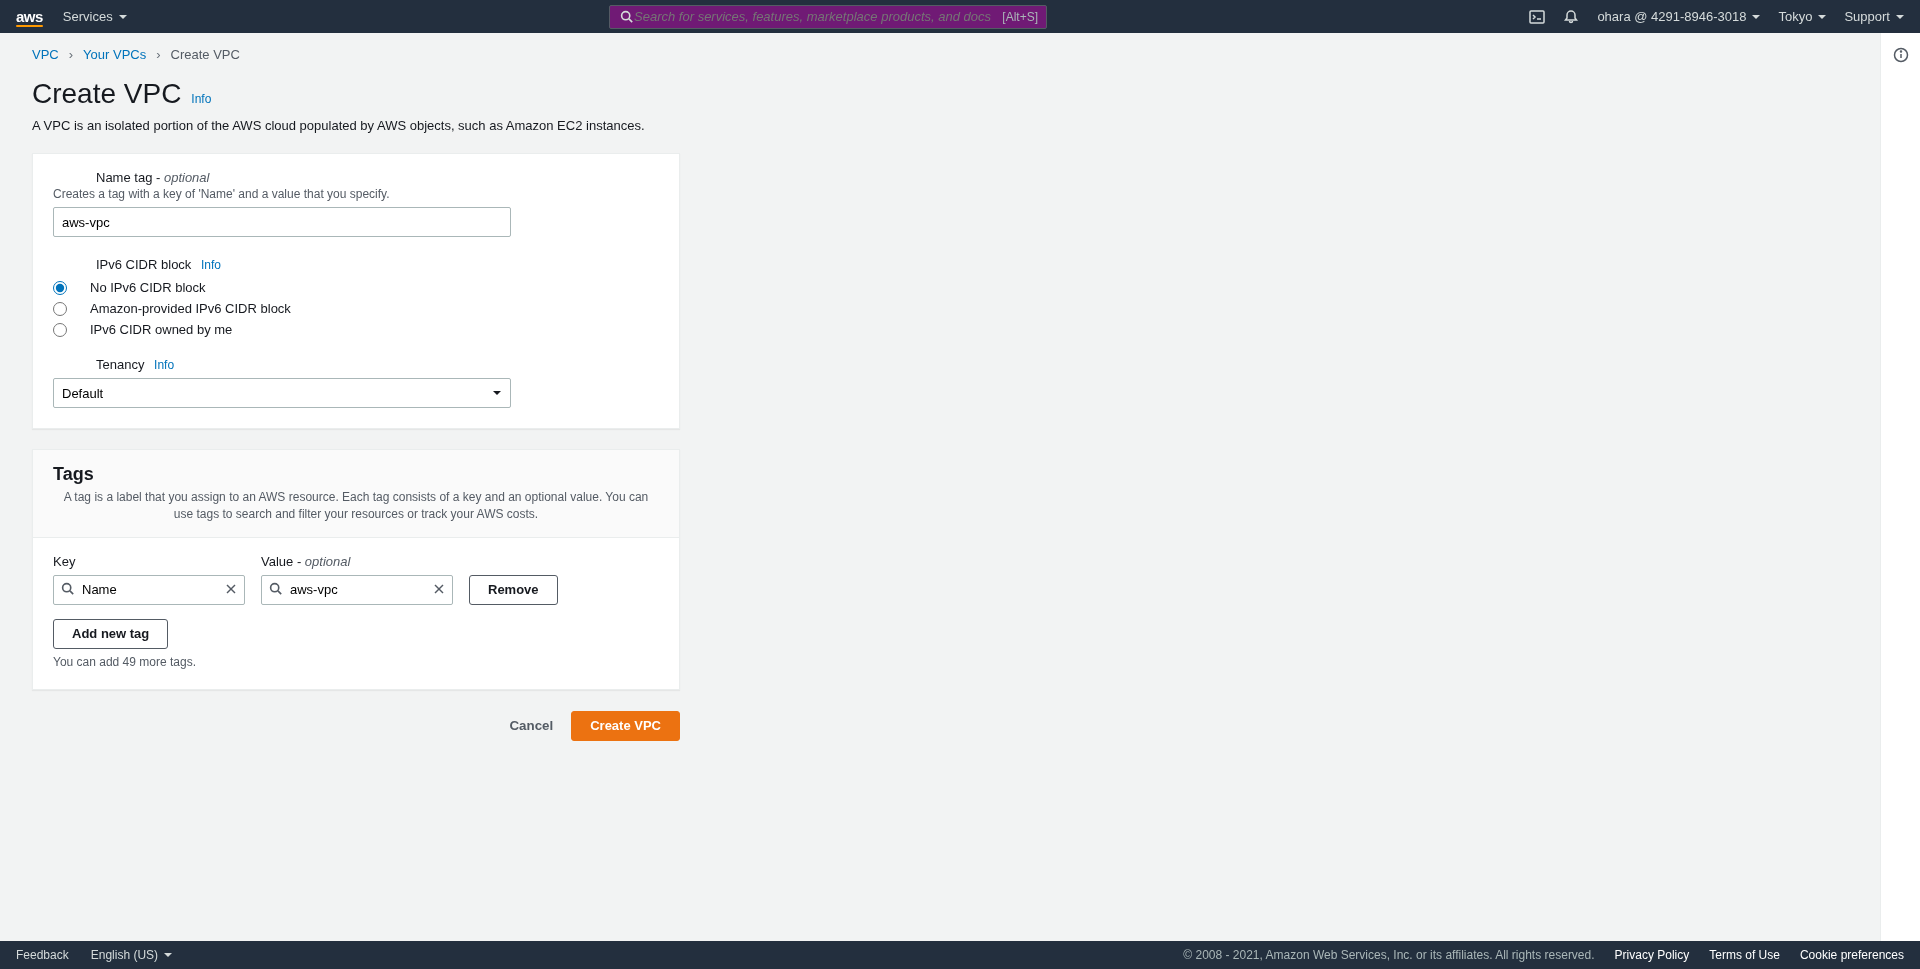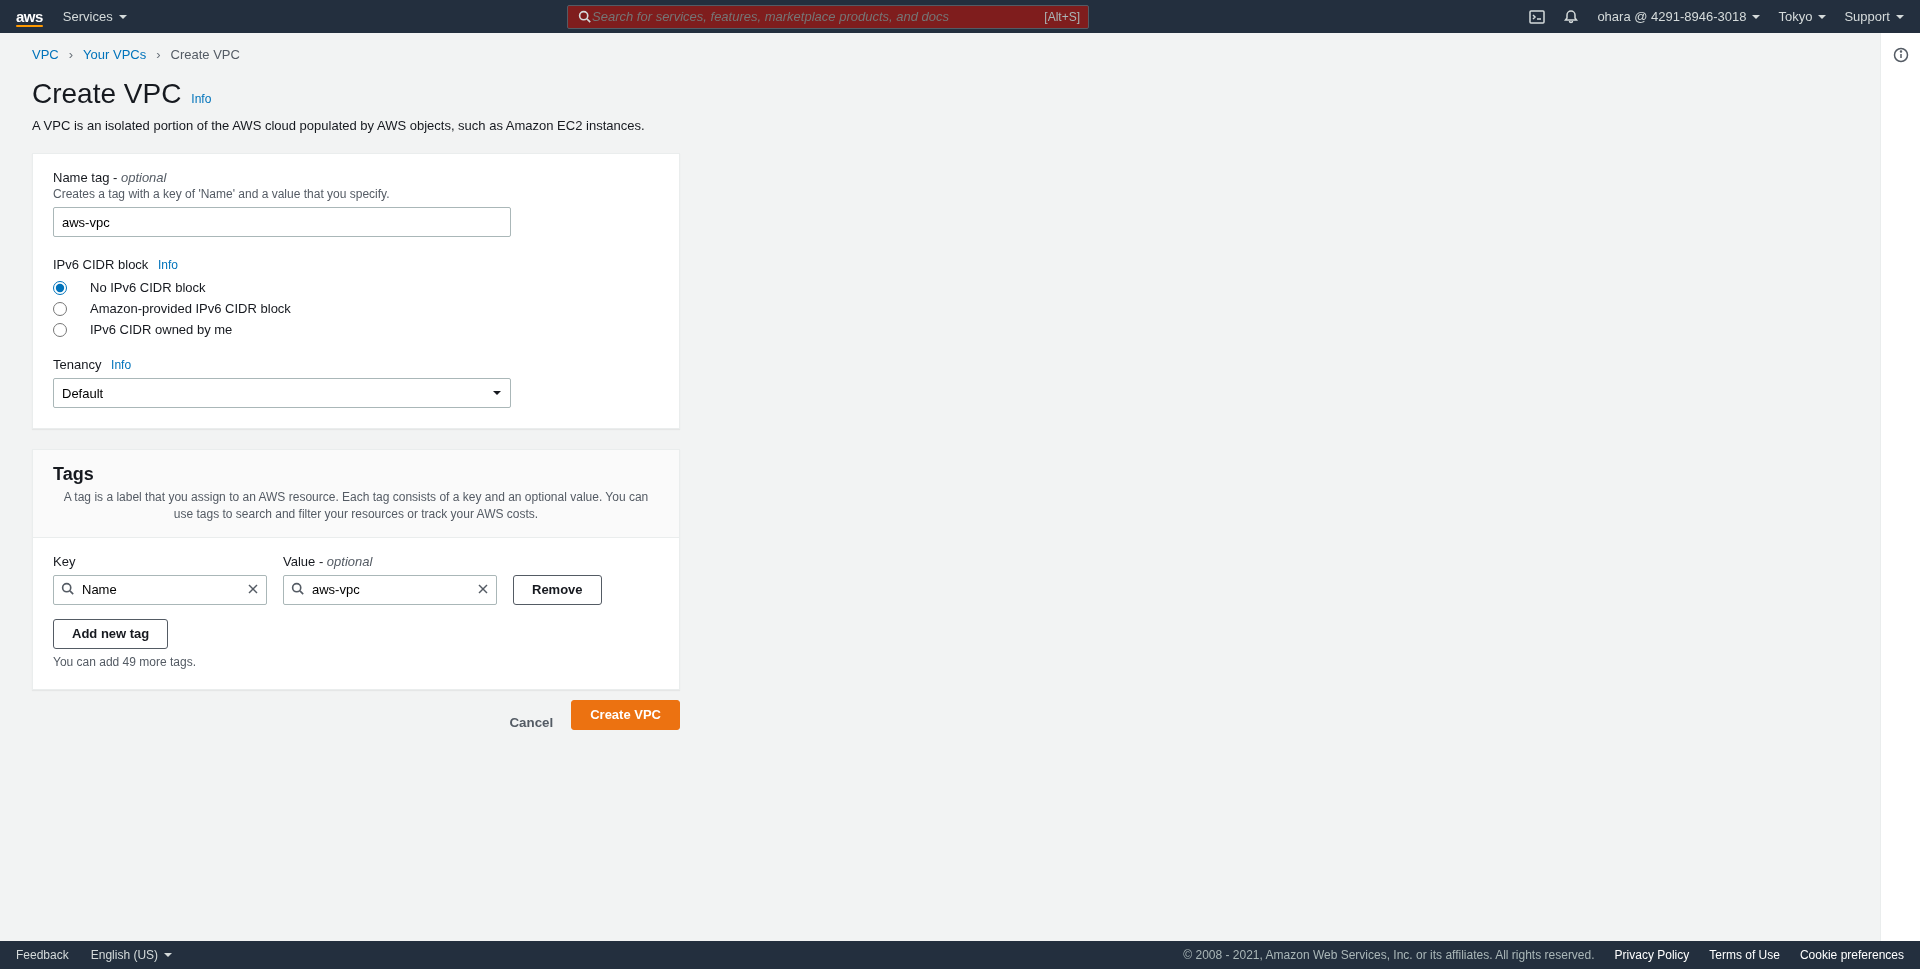--- a/index.html
+++ b/index.html
@@ -2,21 +2,21 @@
 <html><head>
 <meta charset="utf-8">
 <style>
 * { box-sizing: border-box; margin: 0; padding: 0; }
 body { font-family: "Amazon Ember", "Helvetica Neue", Arial, sans-serif; font-size: 14px; color: #16191f; background: #f2f3f3; overflow: hidden; }
 .topnav { height: 33px; background: #232f3e; display: flex; align-items: center; padding: 0 16px; color: #d5dbdb; font-size: 13px; }
 .logo { color: #fff; font-weight: bold; font-size: 15px; margin-right: 20px; letter-spacing: -0.5px; position: relative; }
 .logo::after { content: ""; display: block; position: absolute; bottom: -2px; left: 0; right: 0; height: 2px; background: #ff9900; border-radius: 2px; }
 .services-btn { display: flex; align-items: center; gap: 6px; cursor: pointer; }
 .caret-down { width: 0; height: 0; border-left: 4px solid transparent; border-right: 4px solid transparent; border-top: 4px solid currentColor; display: inline-block; }
-.search-wrap { margin: 0 auto; width: 522px; height: 24px; border: 1px solid #545b64; background: #7f1d1d; display: flex; align-items: center; padding: 0 8px; border-radius: 2px; }
+.search-wrap { margin: 0 auto; width: 438px; height: 24px; border: 1px solid #545b64; background: #701a75; display: flex; align-items: center; padding: 0 8px; border-radius: 2px; }
 .search-wrap input { flex: 1; background: transparent; border: none; outline: none; color: #d5dbdb; font-size: 13px; font-style: italic; }
 .search-wrap .kb { color: #aab7b8; font-size: 12px; }
 .topnav-right { display: flex; align-items: center; gap: 18px; }
 .topnav-right .item { display: flex; align-items: center; gap: 6px; cursor: pointer; }
 .icon-sq { width: 16px; height: 16px; display: inline-flex; align-items: center; justify-content: center; }
 .main-wrap { display: flex; height: calc(100vh - 33px - 28px); }
 .content-scroll { flex: 1; overflow-y: scroll; padding: 14px 32px 24px 32px; background: #f2f3f3; }
 .side-rail { width: 40px; background: #fff; border-left: 1px solid #eaeded; display: flex; justify-content: center; padding-top: 14px; }
 .breadcrumbs { display: flex; align-items: center; gap: 10px; font-size: 13px; margin-bottom: 16px; }
 .breadcrumbs a { color: #0073bb; text-decoration: none; }
@@ -25,40 +25,40 @@
 h1.page-title { font-size: 28px; font-weight: 400; display: inline-block; }
 .info-link { color: #0073bb; font-size: 12px; margin-left: 6px; cursor: pointer; }
 .page-desc { margin-top: 8px; color: #16191f; font-size: 13px; }
 .panel { background: #fff; border: 1px solid #eaeded; box-shadow: 0 1px 1px rgba(0,0,0,0.05); width: 648px; margin-top: 20px; }
 .panel-header { padding: 14px 20px; border-bottom: 1px solid #eaeded; background: #fafafa; }
 .panel-header h2 { font-size: 18px; font-weight: 700; }
 .panel-subdesc { font-size: 12px; color: #545b64; margin-top: 4px; line-height: 1.4; text-align: center; }
 .panel-body { padding: 16px 20px 20px 20px; }
 .field { margin-bottom: 20px; }
 .field:last-child { margin-bottom: 0; }
-.field-label { font-size: 13px; color: #16191f; }
+.field-label { font-size: 13px; color: #16191f; margin-left: 43px; }
 .field-label .optional { font-style: italic; color: #545b64; }
 .field-hint { font-size: 12px; color: #545b64; margin-top: 2px; }
 .text-input { width: 458px; height: 30px; border: 1px solid #aab7b8; border-radius: 2px; padding: 0 8px; font-size: 13px; margin-top: 6px; outline: none; }
 .radio-group { margin-top: 8px; }
 .radio-item { display: flex; align-items: flex-end; gap: 23px; margin-bottom: 6px; font-size: 13px; cursor: pointer; }
 .radio-item input { accent-color: #0073bb; width: 14px; height: 14px; }
 .select-wrap { position: relative; width: 458px; margin-top: 6px; }
 .select { width: 100%; height: 30px; border: 1px solid #aab7b8; border-radius: 2px; padding: 0 28px 0 8px; font-size: 13px; background: #fff; appearance: none; cursor: pointer; }
 .select-caret { position: absolute; right: 10px; top: 50%; transform: translateY(-50%); pointer-events: none; }
 .tag-row { display: flex; gap: 16px; align-items: flex-end; }
 .tag-col-label { font-size: 13px; margin-bottom: 6px; }
-.tag-input-wrap { position: relative; width: 214px; }
+.tag-input-wrap { position: relative; width: 192px; }
 .tag-input { width: 100%; height: 30px; border: 1px solid #aab7b8; border-radius: 2px; padding: 0 28px; font-size: 13px; outline: none; }
 .tag-input-wrap .q-icon { position: absolute; left: 8px; top: 50%; transform: translateY(-50%); color: #545b64; }
 .tag-input-wrap .x-icon { position: absolute; right: 8px; top: 50%; transform: translateY(-50%); color: #545b64; cursor: pointer; }
 .btn { height: 30px; border: 1px solid #545b64; background: #fff; border-radius: 3px; padding: 0 18px; font-size: 13px; font-weight: 700; cursor: pointer; color: #16191f; }
 .btn-primary { background: #ec7211; border-color: #ec7211; color: #fff; }
 .btn-link { background: none; border: none; color: #545b64; font-weight: 700; cursor: pointer; padding: 0 6px; }
-.actions { width: 648px; display: flex; justify-content: flex-end; gap: 12px; margin-top: 10px; align-items: flex-end; }
+.actions { width: 648px; display: flex; justify-content: flex-end; gap: 12px; margin-top: 21px; align-items: center; }
 .footer { height: 28px; background: #232f3e; display: flex; align-items: center; padding: 0 16px; color: #d5dbdb; font-size: 12px; gap: 8px; }
 .footer .left { display: flex; gap: 22px; align-items: center; }
 .footer .right { margin-left: auto; display: flex; gap: 20px; align-items: center; }
 .footer a { color: #d5dbdb; text-decoration: none; }
 .footer a.wlink { color: #fff; }
 ::-webkit-scrollbar { width: 16px; }
 ::-webkit-scrollbar-track { background: #f2f3f3; }
 ::-webkit-scrollbar-thumb { background: #c1c1c1; border: 4px solid #f2f3f3; border-radius: 8px; }
 </style>
 </head>

